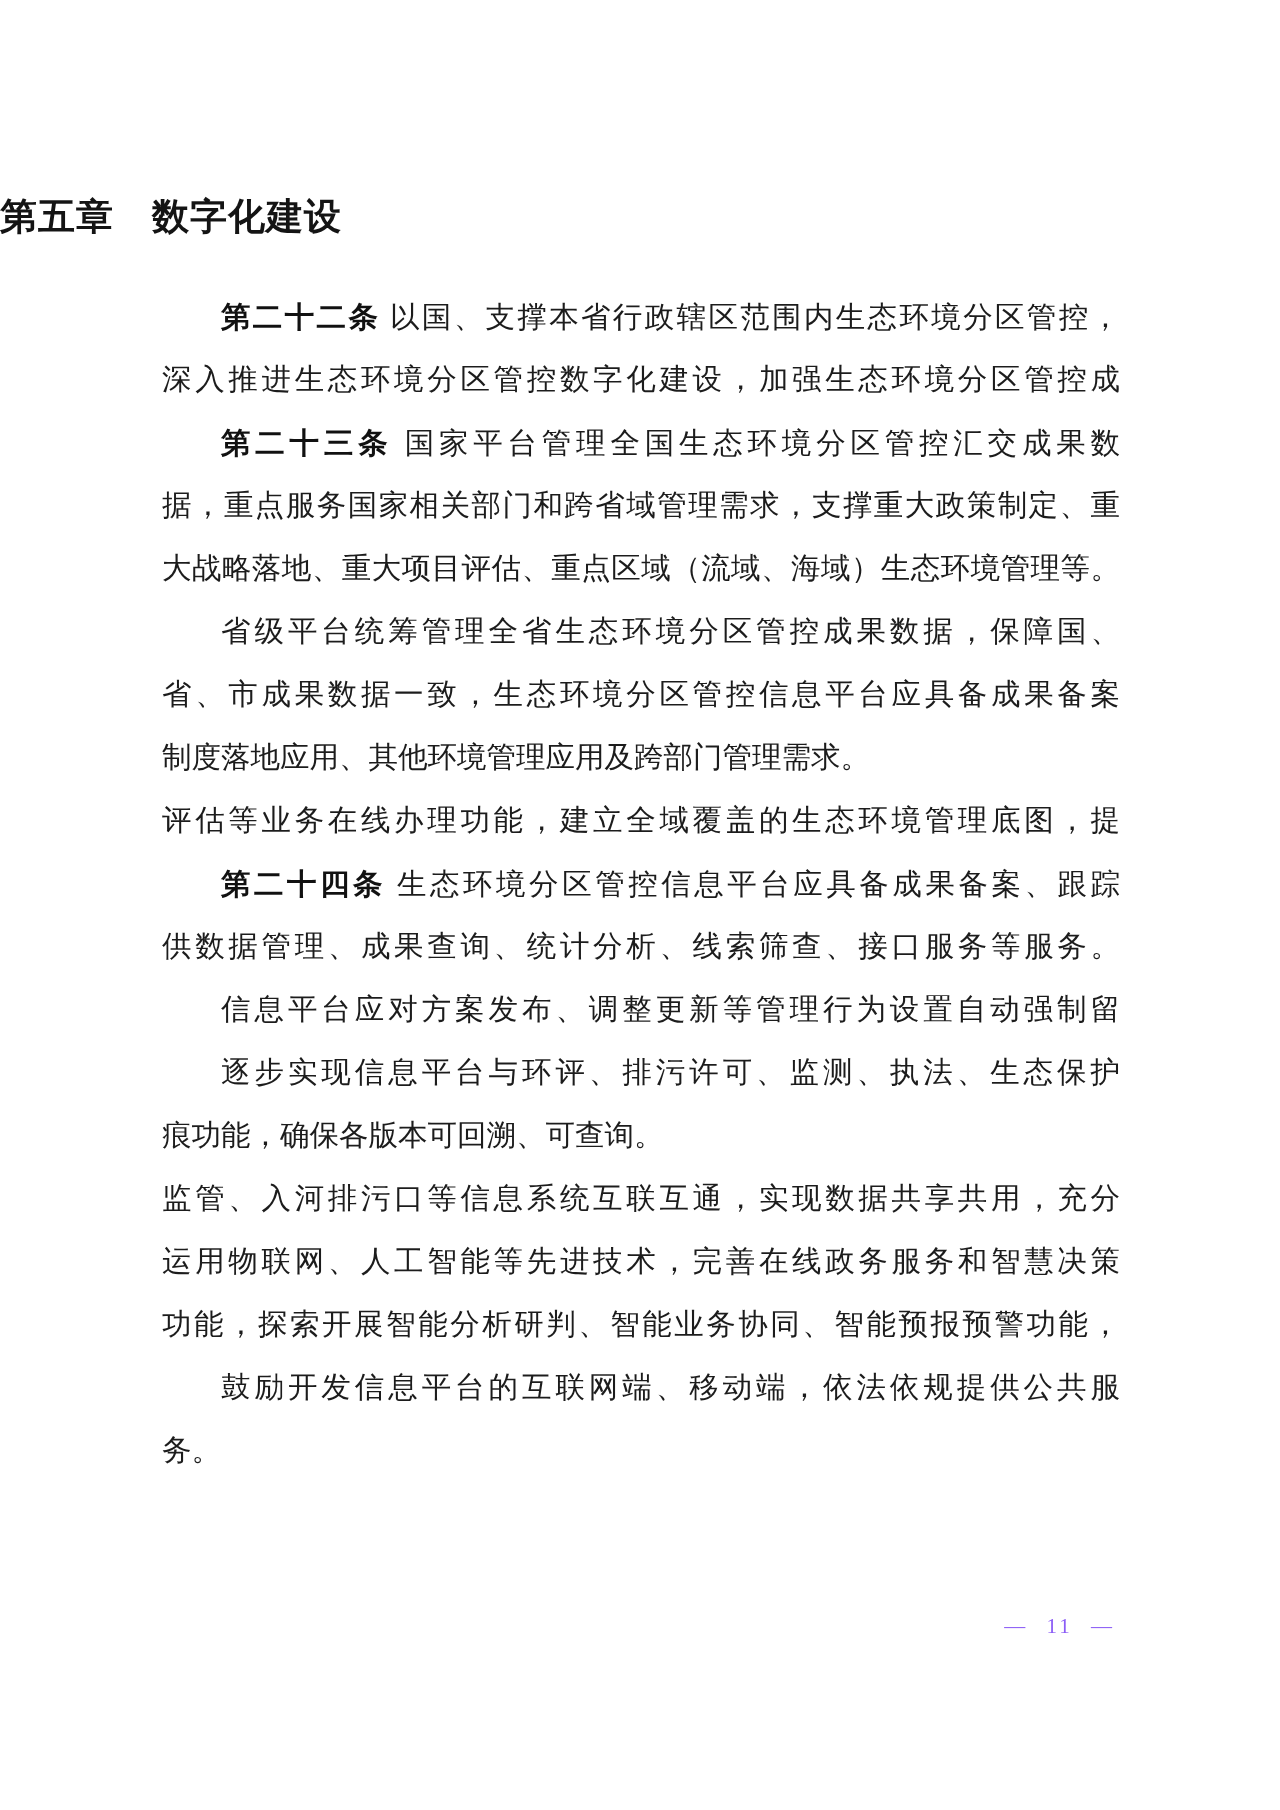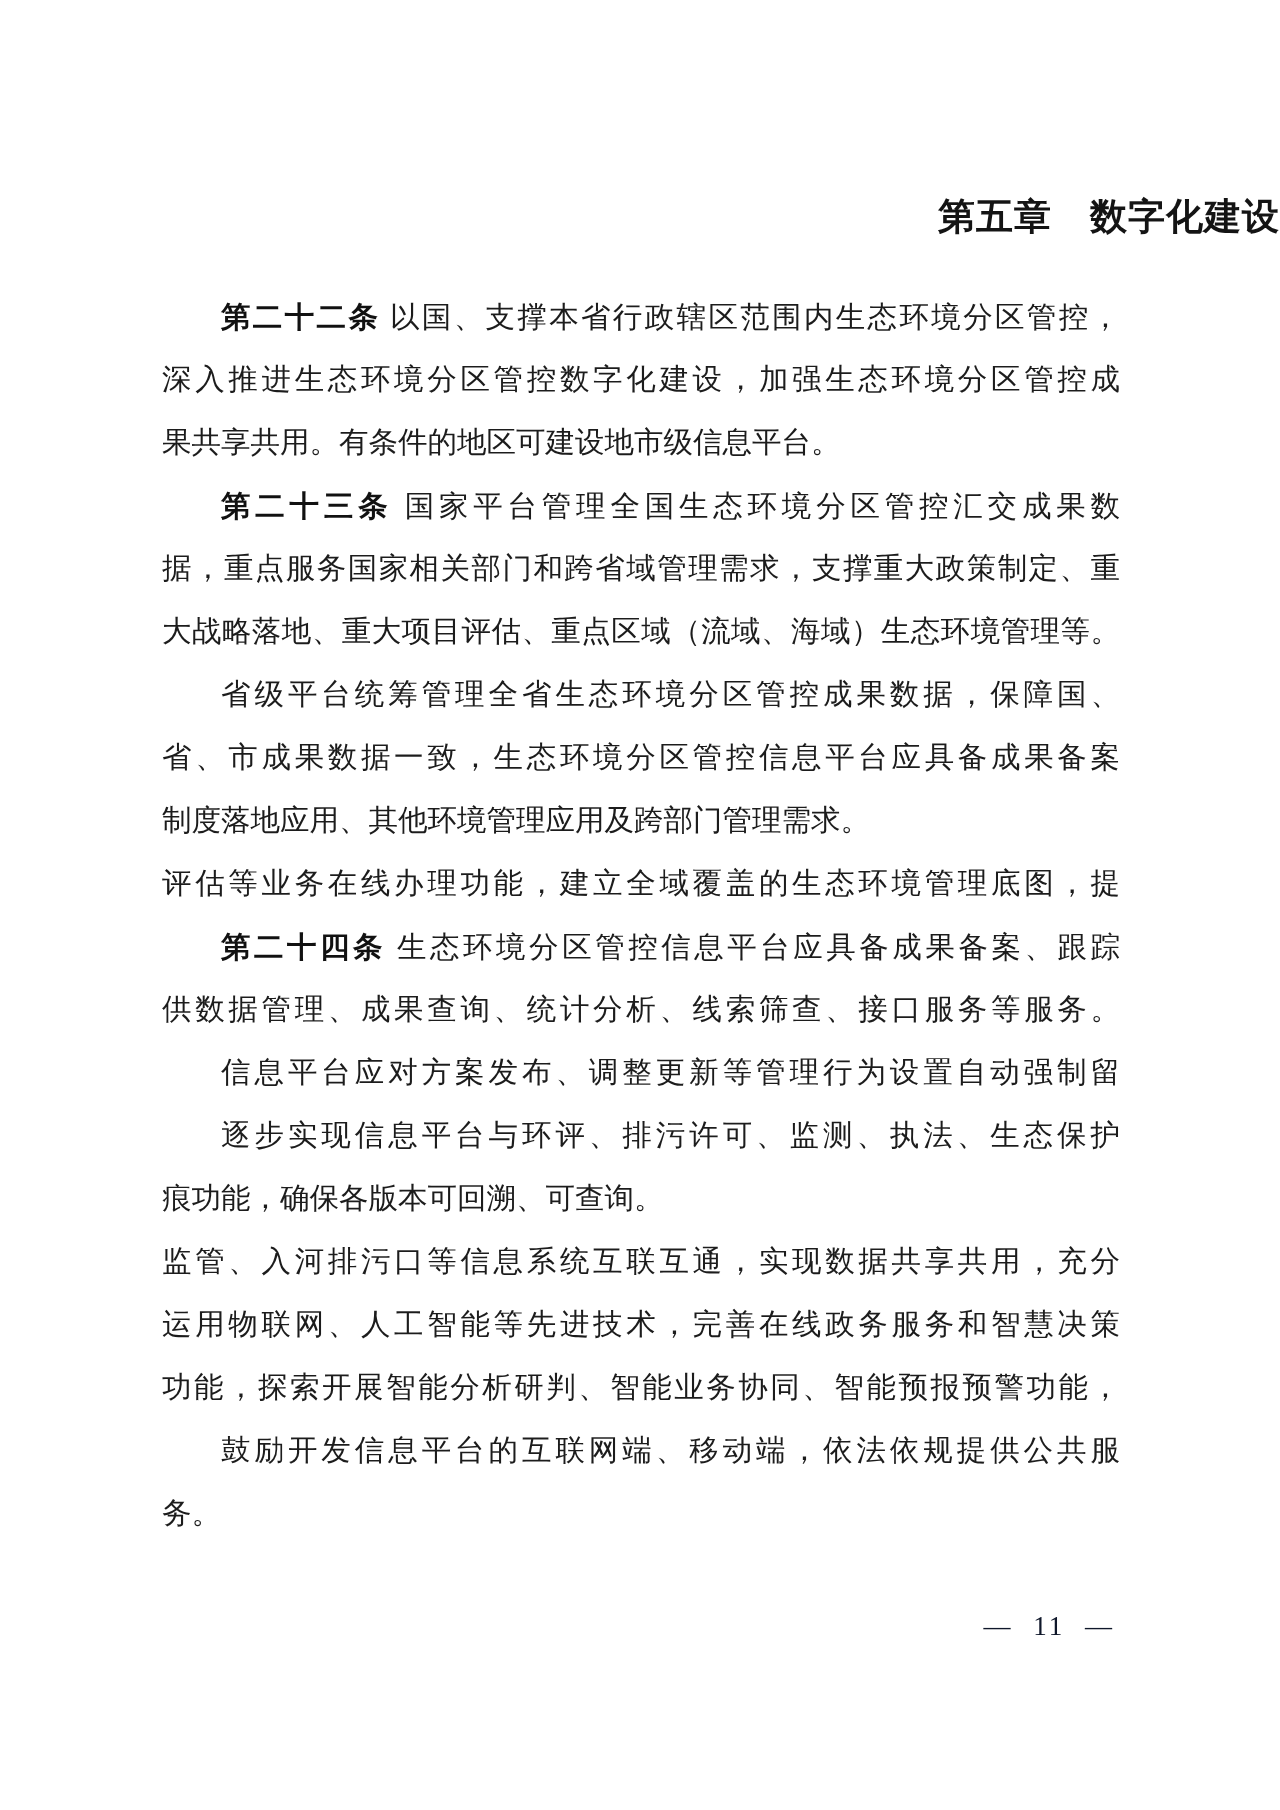--- a/index.html
+++ b/index.html
@@ -15,21 +15,21 @@
     background: #ffffff;
     overflow: hidden;
     color: #1c1c1c;
     font-family: "Liberation Serif", "DejaVu Serif", serif;
   }
   .chapter-title {
     position: absolute;
     top: 197px;
     left: 0;
     width: 100%;
-    text-align: right;
+    text-align: left;
     font-size: 37px;
     line-height: 40px;
     font-weight: bold;
     font-family: "Liberation Sans", "DejaVu Sans", sans-serif;
     letter-spacing: 1px;
     color: #141414;
   }
   .doc-body {
     position: absolute;
     top: 285px;
@@ -53,38 +53,37 @@
   }
   .article-bold {
     font-weight: bold;
     font-family: "Liberation Sans", "DejaVu Sans", sans-serif;
     color: #111111;
   }
   .page-number {
     position: absolute;
     top: 1610px;
     right: 165px;
-    font-size: 27px;
+    font-size: 21px;
     line-height: 32px;
     letter-spacing: 3px;
     word-spacing: 10px;
-    color: #0f172a;
+    color: #8b5cf6;
     font-family: "Liberation Serif", "DejaVu Serif", serif;
   }
 </style>
 </head>
 <body>
 
 <div class="page">
   <div class="chapter-title">第五章　数字化建设</div>
 
   <div class="doc-body">
       <div class="line justify indent"><span class="article-bold">第二十二条</span><span> 以国、支撑本省行政辖区范围内生态环境分区管控，</span></div>
       <div class="line justify"><span>深入推进生态环境分区管控数字化建设，加强生态环境分区管控成</span></div>
-      <div class="line"><span>果共享共用。有条件的地区可建设地市级信息平台。</span></div>
       <div class="line justify indent"><span class="article-bold">第二十三条</span><span> 国家平台管理全国生态环境分区管控汇交成果数</span></div>
       <div class="line justify"><span>据，重点服务国家相关部门和跨省域管理需求，支撑重大政策制定、重</span></div>
       <div class="line justify"><span>大战略落地、重大项目评估、重点区域（流域、海域）生态环境管理等。</span></div>
       <div class="line justify indent"><span>省级平台统筹管理全省生态环境分区管控成果数据，保障国、</span></div>
       <div class="line justify"><span>省、市成果数据一致，生态环境分区管控信息平台应具备成果备案</span></div>
       <div class="line"><span>制度落地应用、其他环境管理应用及跨部门管理需求。</span></div>
       <div class="line justify"><span>评估等业务在线办理功能，建立全域覆盖的生态环境管理底图，提</span></div>
       <div class="line justify indent"><span class="article-bold">第二十四条</span><span> 生态环境分区管控信息平台应具备成果备案、跟踪</span></div>
       <div class="line justify"><span>供数据管理、成果查询、统计分析、线索筛查、接口服务等服务。</span></div>
       <div class="line justify indent"><span>信息平台应对方案发布、调整更新等管理行为设置自动强制留</span></div>

